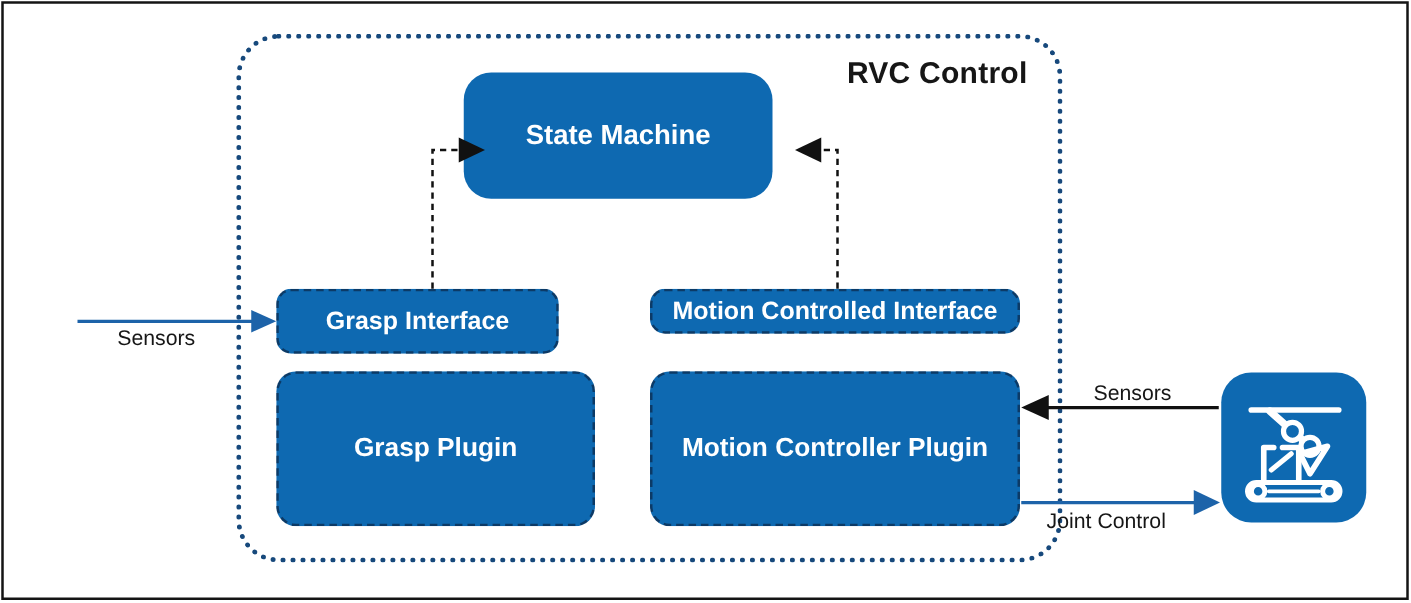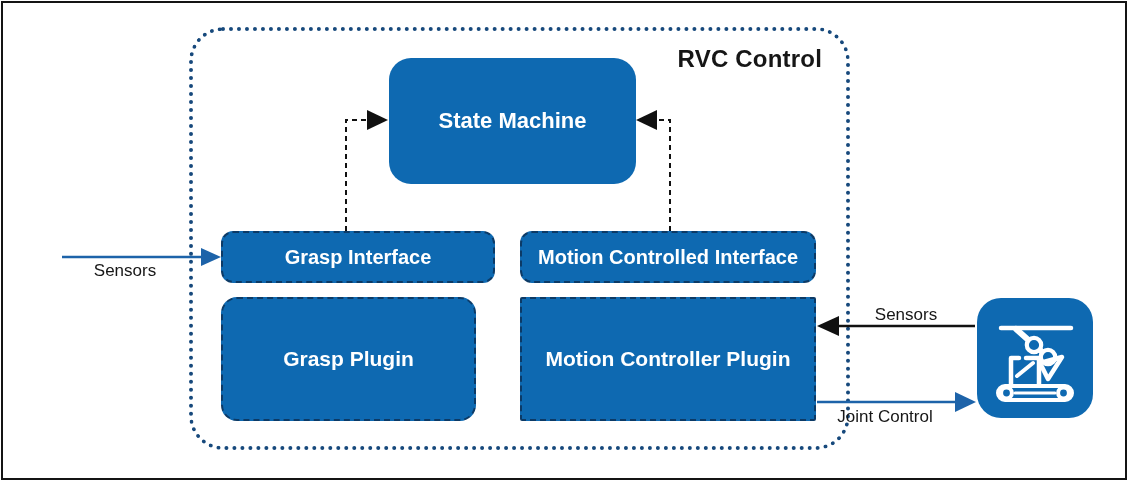--- a/index.html
+++ b/index.html
@@ -14,28 +14,28 @@
   body{width:1129px;height:482px;font-family:"Liberation Sans",sans-serif;}
   .canvas{position:relative;width:1129px;height:482px;background:#fff;overflow:hidden;}
   .frame{position:absolute;left:1px;top:1px;right:2px;bottom:2px;border:2.5px solid #141414;}
   .rvc{position:absolute;left:189px;top:27px;width:661px;height:423px;box-sizing:border-box;
        border:4px dotted var(--c-border_navy);border-radius:34px;}
   .rvc-label{position:absolute;top:14px;right:24px;font-size:24px;font-weight:bold;
        color:var(--c-text_dark);letter-spacing:.2px;}
   .box{position:absolute;display:flex;align-items:center;justify-content:center;
        background:var(--c-box_blue);color:var(--c-white);font-weight:bold;
        box-sizing:border-box;text-align:center;line-height:1.1;}
-  .state{left:389px;top:58px;width:247px;height:126px;border-radius:22px;font-size:22px;}
-  .gi  {left:221px;top:231px;width:274px;height:52px;border-radius:12px;
+  .state{left:371px;top:58px;width:247px;height:101px;border-radius:22px;font-size:22px;}
+  .gi  {left:221px;top:231px;width:226px;height:52px;border-radius:12px;
         border:2px dashed var(--c-box_dash);font-size:20px;}
-  .mci {left:520px;top:231px;width:296px;height:52px;border-radius:12px;
+  .mci {left:520px;top:231px;width:296px;height:36px;border-radius:12px;
         border:2px dashed var(--c-box_dash);font-size:20px;}
   .gp  {left:221px;top:297px;width:255px;height:124px;border-radius:16px;
         border:2px dashed var(--c-box_dash);font-size:21px;}
-  .mcp {left:520px;top:297px;width:296px;height:124px;border-radius:2px;
+  .mcp {left:520px;top:297px;width:296px;height:124px;border-radius:16px;
         border:2px dashed var(--c-box_dash);font-size:21px;}
   .robot{position:absolute;left:977px;top:298px;width:116px;height:120px;border-radius:24px;
         background:var(--c-box_blue);display:flex;align-items:center;justify-content:center;}
   .robot svg{width:100px;height:104px;}
   .overlay{position:absolute;left:0;top:0;width:1129px;height:482px;pointer-events:none;}
   .dash{stroke:#111;stroke-width:2;fill:none;stroke-dasharray:5 4;}
   .line-blue{stroke:var(--c-arrow_blue);stroke-width:2.6;}
   .line-black{stroke:#111;stroke-width:2.6;}
   .head-dark{fill:#111;}
   .head-blue{fill:var(--c-arrow_blue);}

